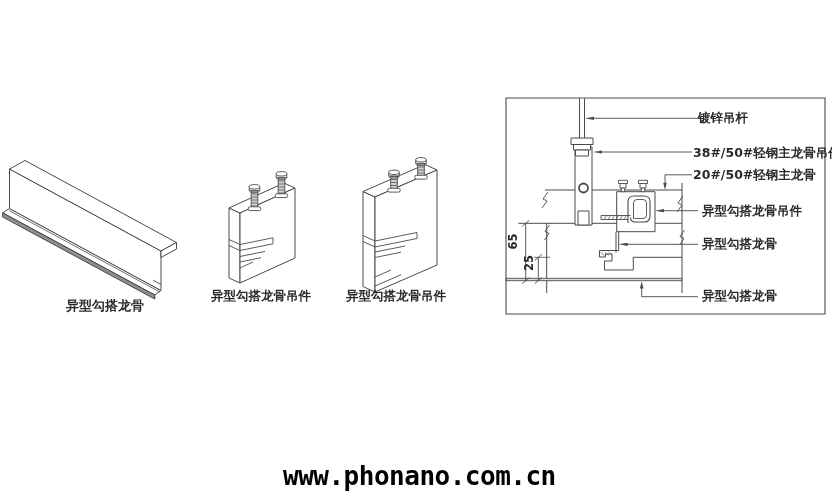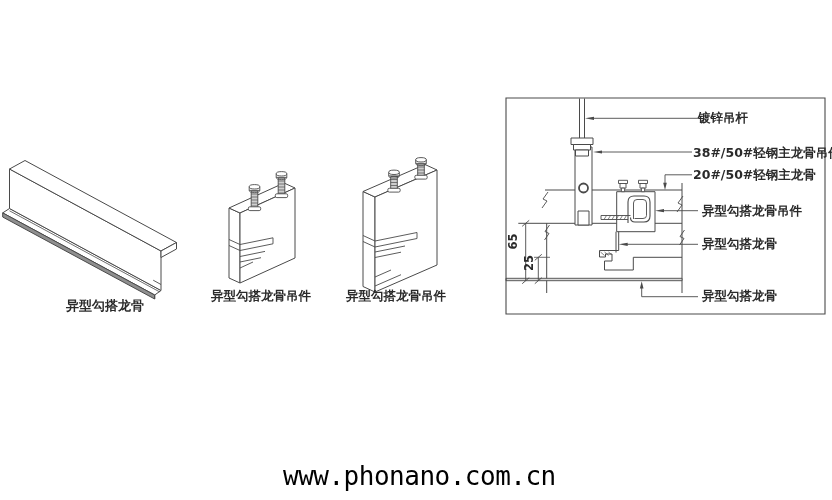--- a/index.html
+++ b/index.html
@@ -17,21 +17,21 @@
     position:absolute; text-align:center; font-weight:bold;
     font-size:13px; line-height:14px; color:#2a2a2a; white-space:nowrap;
   }
   .callout {
     position:absolute; font-weight:bold; font-size:12.5px; line-height:15px;
     color:#2a2a2a; white-space:nowrap; text-align:center;
   }
   #watermark {
     position:absolute; left:283px; top:461px;
     font-family:"DejaVu Sans Mono","Liberation Mono",monospace;
-    font-weight:normal; font-size:26px; letter-spacing:-0.5px; color:#000000;
+    font-weight:bold; font-size:26px; letter-spacing:-0.5px; color:#000000;
     white-space:nowrap;
   }
   .dimtext { font-size:11.5px; font-weight:bold; fill:#2a2a2a;
     font-family:"DejaVu Sans","Liberation Sans",sans-serif; }
 </style>
 </head>
 <body>
 
 <div id="canvas">
 

